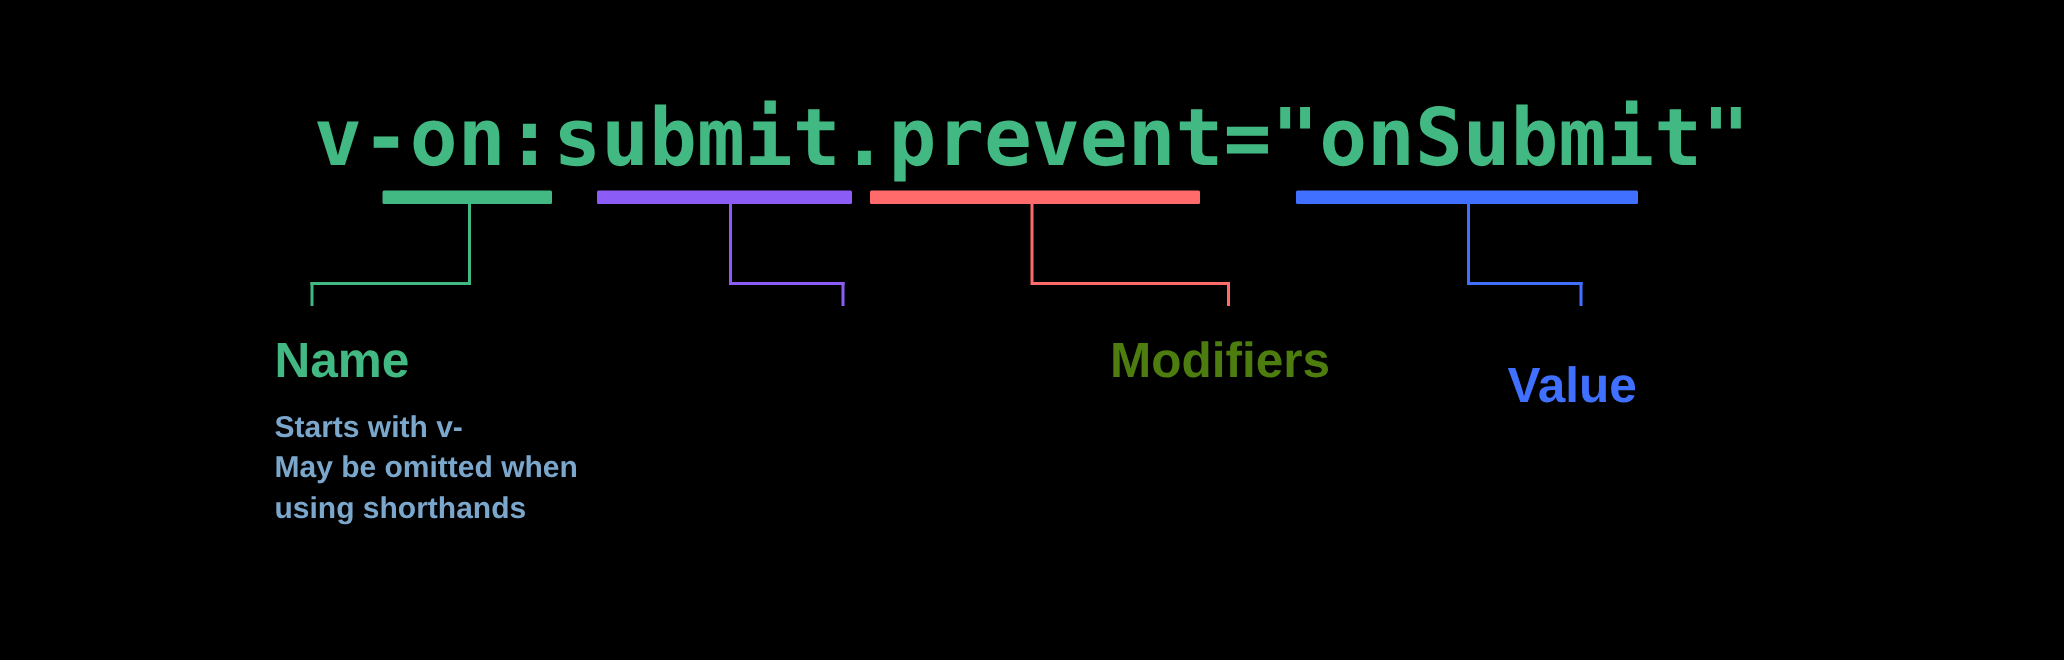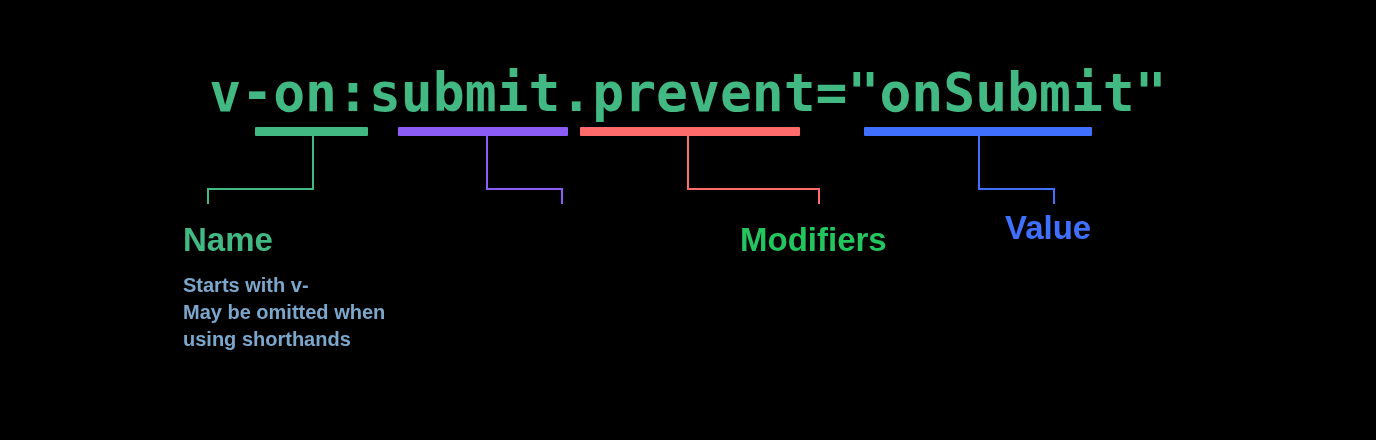--- a/index.html
+++ b/index.html
@@ -92,24 +92,24 @@
       <div class="conn conn-v" style="left: 486px; top: 136px; height: 52px; background: rgb(139, 92, 246);"></div>
       <div class="conn conn-h" style="left: 486px; top: 188px; width: 77px; background: rgb(139, 92, 246);"></div>
       <div class="conn conn-v" style="left: 561px; top: 188px; height: 16px; background: rgb(139, 92, 246);"></div>
       <div class="label-block" style="left: 468px; top: 222px;">
       </div>
       <div class="bar" style="left: 580px; top: 127px; width: 220px; background: rgb(255, 107, 107);"></div>
       <div class="conn conn-v" style="left: 687px; top: 136px; height: 52px; background: rgb(255, 107, 107);"></div>
       <div class="conn conn-h" style="left: 687px; top: 188px; width: 133px; background: rgb(255, 107, 107);"></div>
       <div class="conn conn-v" style="left: 818px; top: 188px; height: 16px; background: rgb(255, 107, 107);"></div>
       <div class="label-block" style="left: 740px; top: 222px;">
-        <div class="label-title" style="color: #22c55e;">Modifiers</div>
+        <div class="label-title" style="color: #4d7c0f;">Modifiers</div>
       </div>
       <div class="bar" style="left: 864px; top: 127px; width: 228px; background: rgb(64, 112, 255);"></div>
       <div class="conn conn-v" style="left: 978px; top: 136px; height: 52px; background: rgb(64, 112, 255);"></div>
       <div class="conn conn-h" style="left: 978px; top: 188px; width: 77px; background: rgb(64, 112, 255);"></div>
       <div class="conn conn-v" style="left: 1053px; top: 188px; height: 16px; background: rgb(64, 112, 255);"></div>
-      <div class="label-block" style="left: 1005px; top: 210px;">
+      <div class="label-block" style="left: 1005px; top: 239px;">
         <div class="label-title" style="color: rgb(64, 112, 255);">Value</div>
       </div>
     </div>
 
 </div>
 
 </body></html>

